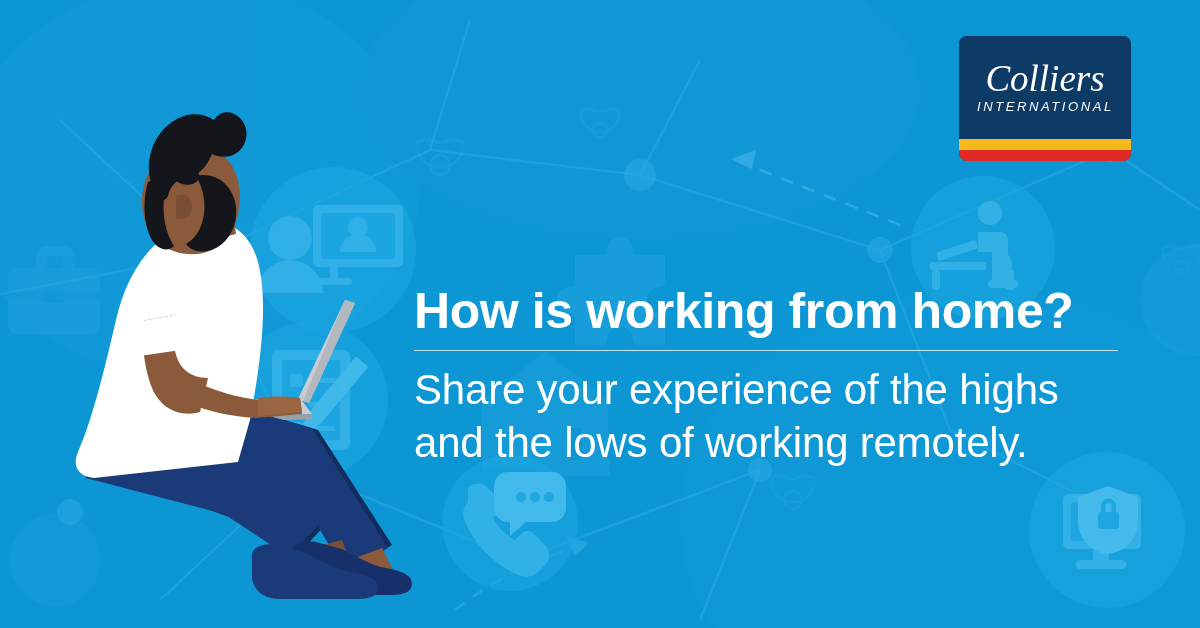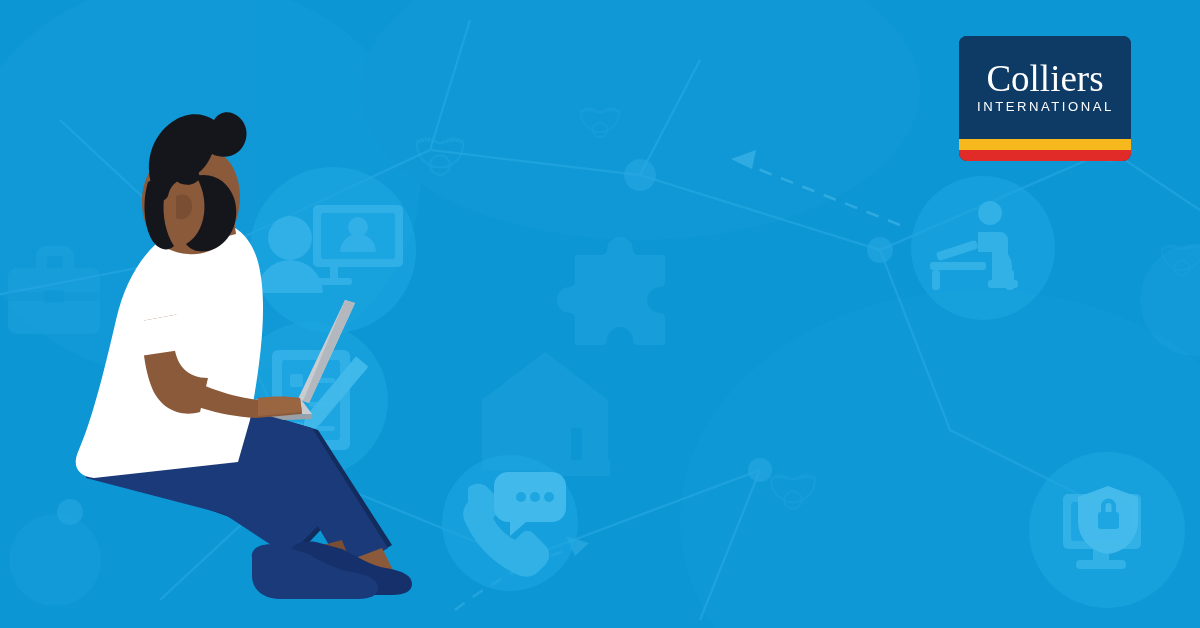--- a/index.html
+++ b/index.html
@@ -70,20 +70,21 @@
   
   #logo {
     position: absolute;
     left: 959px;
     top: 36px;
     width: 172px;
     height: 125px;
     background: #ffffff;
     border-radius: 12px;
     box-sizing: border-box;
+    font-style: italic;
   }
   #logo-inner {
     width: 100%;
     height: 100%;
     border-radius: 8px;
     overflow: hidden;
     background: #0e3a66;
     display: flex;
     flex-direction: column;
   }
@@ -386,14 +387,22 @@
     <div id="logo-inner">
       <div id="logo-navy">
         <div id="logo-wordmark">Colliers</div>
         <div id="logo-subword">INTERNATIONAL</div>
       </div>
       <div id="logo-stripe-yellow"></div>
       <div id="logo-stripe-red"></div>
     </div>
   </div>
 
+  <div id="text-block">
+    <h1 id="headline">How is working from home?</h1>
+    <div id="headline-rule"></div>
+    <p id="subhead">
+      <span class="subline">Share your experience of the highs</span>
+      <span class="subline">and the lows of working remotely.</span>
+    </p>
+  </div>
 
 </div>
 
 </body></html>

